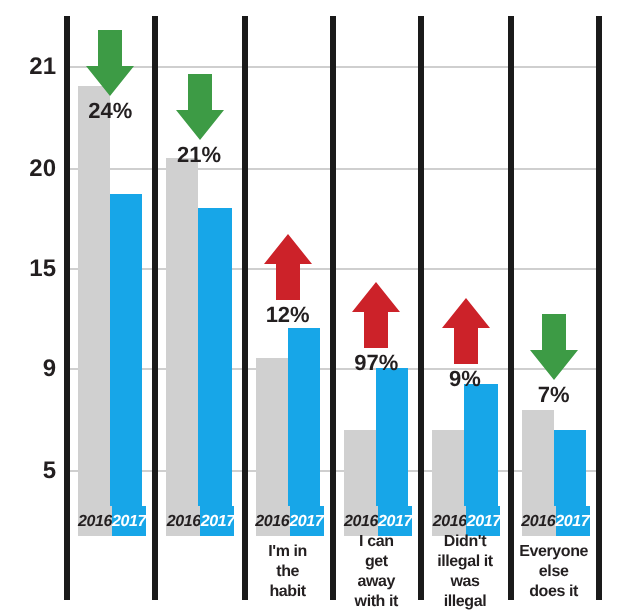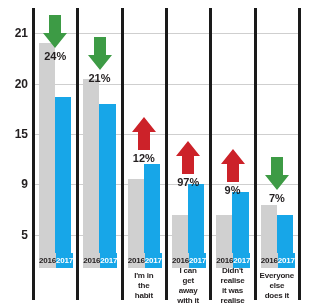--- a/index.html
+++ b/index.html
@@ -107,20 +107,21 @@
     display:flex;
   }
   .yearcell{
     flex:1 1 50%;
     font-size:8px;
     font-weight:bold;
     color:#231f20;
     text-align:left;
     line-height:15px;
     letter-spacing:-0.2px;
+    font-style:italic;
   }
   .yearcell.c2016{ background:#d0d0d0; }
   .yearcell.c2017{ background:#17a6e8; color:#ffffff; }
 
   .catlabel{
     position:absolute;
     left:0; right:0; top:15px;
     height:35px;
     display:flex;
     align-items:center;
@@ -257,21 +258,21 @@
             <div class="yearcell c2016" style="background: rgb(208, 208, 208);">2016</div>
             <div class="yearcell c2017" style="background: rgb(23, 166, 232);">2017</div>
           </div>
           <div class="catlabel" style="color: rgb(35, 31, 32);">I can get away with it</div>
         </div>
         <div class="fgroup" style="left: 183.333px; width: 32.3333px;">
           <div class="yearrow">
             <div class="yearcell c2016" style="background: rgb(208, 208, 208);">2016</div>
             <div class="yearcell c2017" style="background: rgb(23, 166, 232);">2017</div>
           </div>
-          <div class="catlabel" style="color: rgb(35, 31, 32);">Didn't realise it was realise</div>
+          <div class="catlabel" style="color: rgb(35, 31, 32);">Didn't illegal it was illegal</div>
         </div>
         <div class="fgroup" style="left: 227.667px; width: 32.3333px;">
           <div class="yearrow">
             <div class="yearcell c2016" style="background: rgb(208, 208, 208);">2016</div>
             <div class="yearcell c2017" style="background: rgb(23, 166, 232);">2017</div>
           </div>
           <div class="catlabel" style="color: rgb(35, 31, 32);">Everyone else does it</div>
         </div>
       </div>
   </div>

